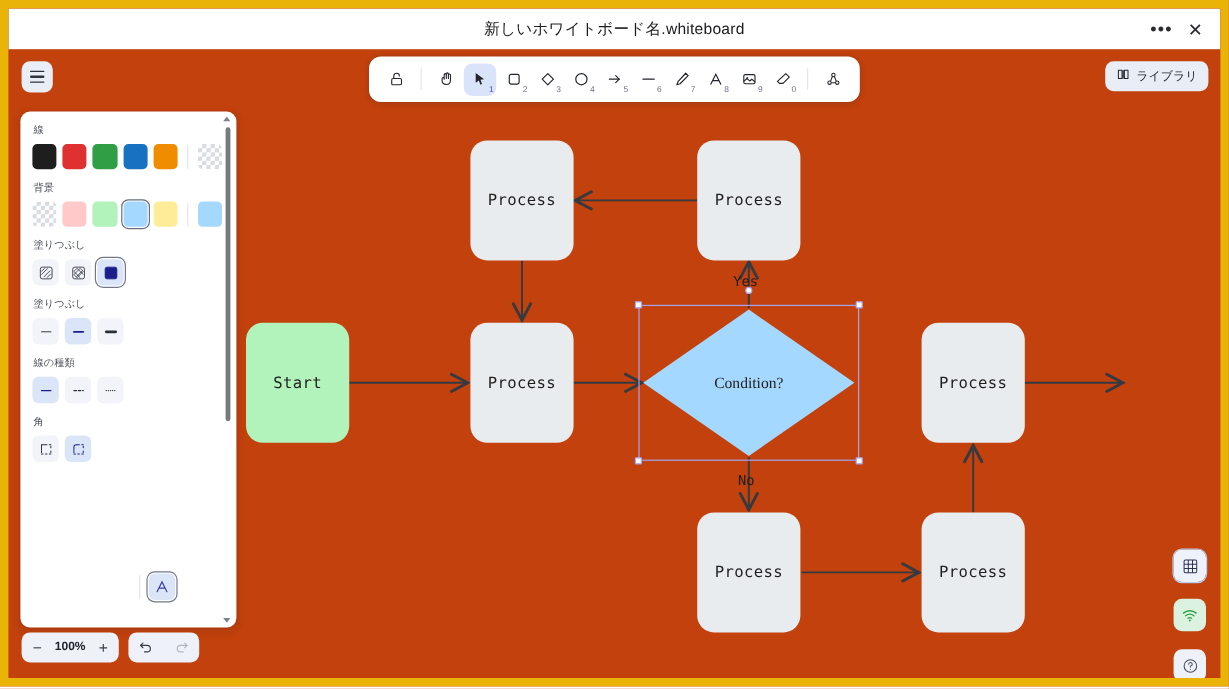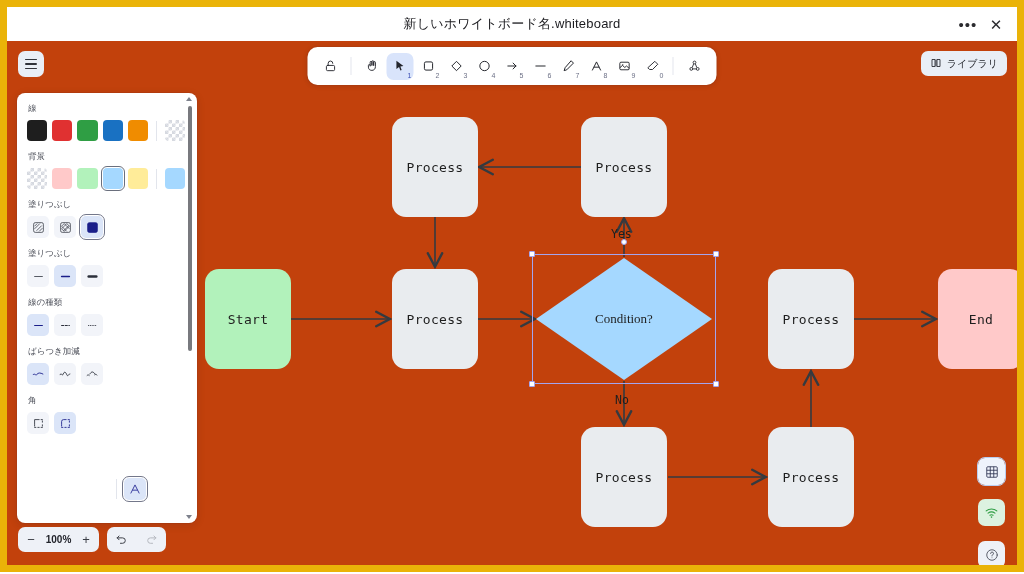--- a/index.html
+++ b/index.html
@@ -376,40 +376,20 @@
               </svg>
           </div>
           <div class="opt">
             <svg width="13" height="13" viewBox="0 0 20 20">
                 <path d="M4 10h12" stroke="#2b2f3a" stroke-width="1.7" stroke-linecap="round" stroke-dasharray="0.1 2.6"></path>
               </svg>
           </div>
         </div>
       </div>
 
-      <div class="sec">
-        <div class="sec-label">ばらつき加減</div>
-        <div class="row">
-          <div class="opt on">
-            <svg width="14" height="14" viewBox="0 0 20 20" fill="none" stroke="#1b1f8a" stroke-width="1.3" stroke-linecap="round">
-              <path d="M3 11c2-3 3.5 2 5.5-.5S13 8 17 10"></path>
-              </svg>
-          </div>
-          <div class="opt">
-            <svg width="14" height="14" viewBox="0 0 20 20" fill="none" stroke="#2b2f3a" stroke-width="1.3" stroke-linecap="round">
-              <path d="M3 11c1.5-4 3 3 4.5-1S11 7 12.5 11 16 9 17 9.5"></path>
-              </svg>
-          </div>
-          <div class="opt">
-            <svg width="14" height="14" viewBox="0 0 20 20" fill="none" stroke="#2b2f3a" stroke-width="1.3" stroke-linecap="round">
-              <path d="M3 12c1-1 2-1 3 0M7 10c2-4 5-4 7 0M14 11c1-1 2-1 3 .5"></path>
-              </svg>
-          </div>
-        </div>
-      </div>
 
       <div class="sec">
         <div class="sec-label">角</div>
         <div class="row">
           <div class="opt">
             <svg width="13" height="13" viewBox="0 0 20 20" fill="none" stroke="#2b2f3a" stroke-width="1.3" stroke-linecap="round">
               <path d="M4 11V4h7"></path>
                 <path d="M14 4h2M16 6v2M16 12v2M14 16h2M11 16h-2M6 16H4M4 14v-2" stroke-dasharray="2 0"></path>
               </svg>
           </div>
@@ -485,21 +465,20 @@
 
     <div class="sel-box" style="left:525px;top:213px;width:184px;height:130px;"></div>
     <div class="sel-h" style="left:522px;top:210px;"></div>
     <div class="sel-h" style="left:706px;top:210px;"></div>
     <div class="sel-h" style="left:522px;top:340px;"></div>
     <div class="sel-h" style="left:706px;top:340px;"></div>
     <div class="sel-rot" style="left:614px;top:198px;"></div>
 
     <div class="node" style="left:761px;top:228px;width:86px;height:100px;background:#e9ecef;">Process</div>
 
-    <div class="node" style="left:931px;top:228px;width:86px;height:100px;background:#ffc9c9;">End</div>
 
     <div class="node" style="left:574px;top:386px;width:86px;height:100px;background:#e9ecef;">Process</div>
 
     <div class="node" style="left:761px;top:386px;width:86px;height:100px;background:#e9ecef;">Process</div>
 
     <div class="edgelabel" style="left:604px;top:186px;">Yes</div>
     <div class="edgelabel" style="left:608px;top:352px;">No</div>
   </div>
 
   <div class="fbtn grid">

